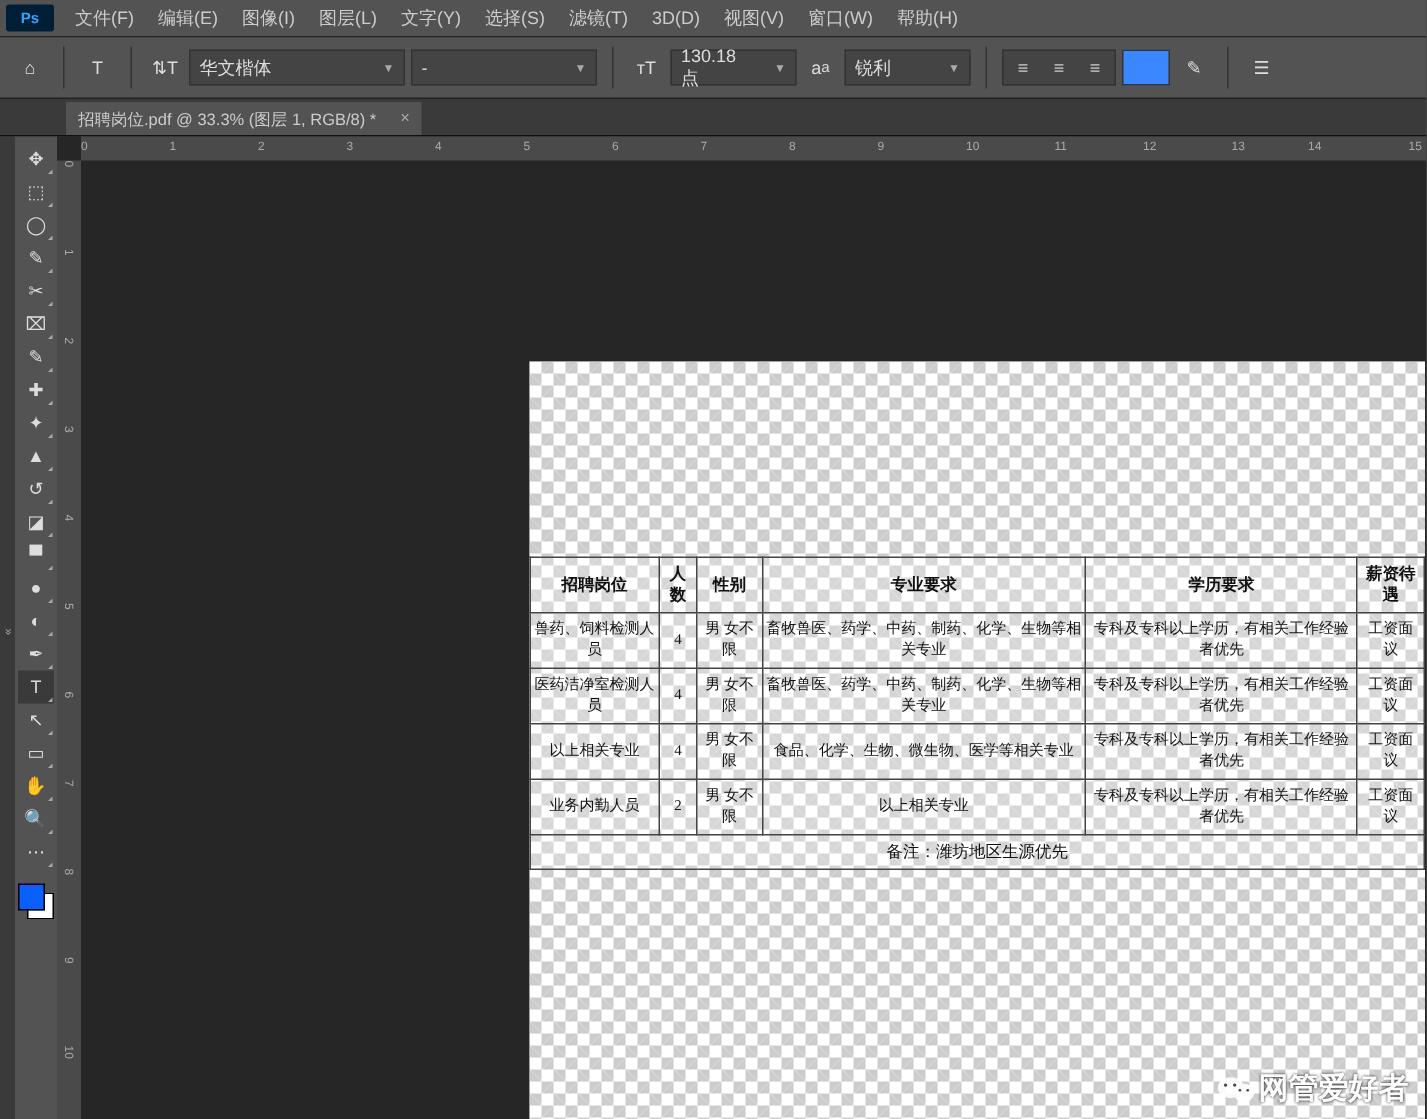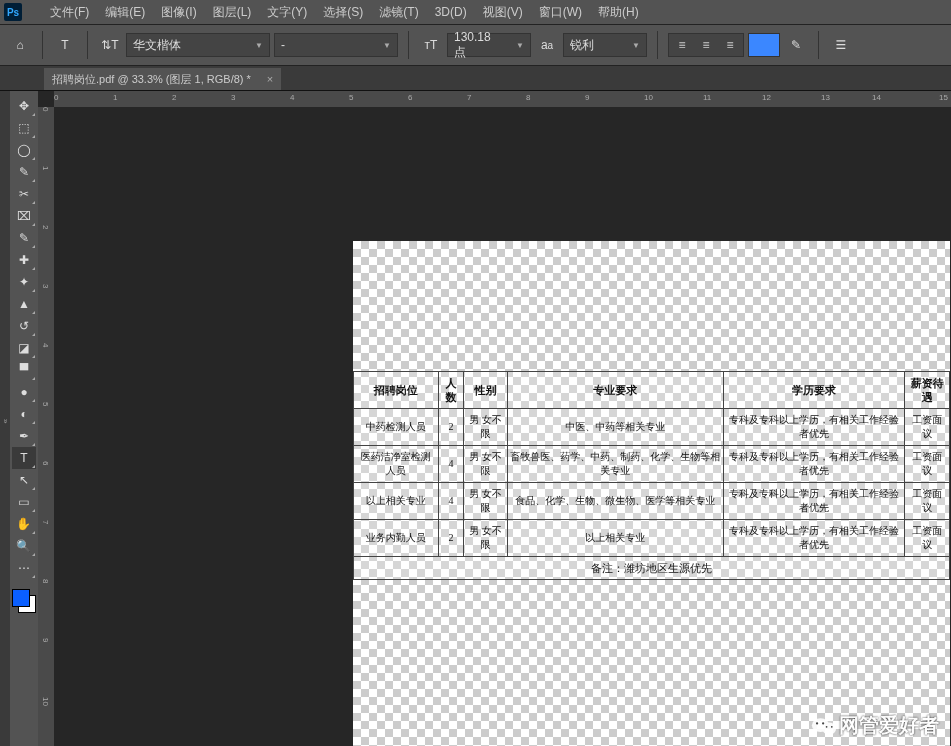--- a/index.html
+++ b/index.html
@@ -1,17 +1,17 @@
 <!DOCTYPE html>
 <html><head>
 <meta charset="utf-8">
 <style>
 html,body{margin:0;padding:0;width:951px;height:746px;background:#535353;font-family:"Microsoft YaHei",sans-serif;color:#ccc;font-size:12px;overflow:hidden}
 .menubar{height:24px;background:#535353;display:flex;align-items:center;padding-left:4px;border-bottom:1px solid #222}
-.ps-logo{width:18px;height:18px;background:#001e36;color:#31a8ff;display:flex;align-items:center;justify-content:center;font-weight:bold;font-size:10px;border-radius:2px;margin-right:20px}
+.ps-logo{width:32px;height:18px;background:#001e36;color:#31a8ff;display:flex;align-items:center;justify-content:center;font-weight:bold;font-size:10px;border-radius:2px;margin-right:6px}
 .menubar span{padding:4px 8px;cursor:default}
 .optbar{height:40px;background:#535353;display:flex;align-items:center;padding-left:8px;border-bottom:1px solid #222;gap:4px}
 .ico{width:24px;height:24px;display:flex;align-items:center;justify-content:center;color:#ddd}
 .divider{width:1px;height:28px;background:#333;margin:0 6px}
 .select{height:22px;background:#444;border:1px solid #333;color:#ddd;display:flex;align-items:center;padding:0 6px;gap:20px}
 .select.wide{width:130px}.select.mid{width:110px}.select.sm{width:70px}
 .chev{margin-left:auto;font-size:8px;color:#aaa}
 .align-group{display:flex;gap:2px;background:#444;border:1px solid #333;padding:2px}
 .align-btn{width:22px;height:18px;display:flex;align-items:center;justify-content:center}
 .swatch{width:30px;height:22px;background:#3b87ff;border:1px solid #333}
@@ -166,24 +166,24 @@
                 <th>招聘岗位</th>
                 <th>人数</th>
                 <th>性别</th>
                 <th>专业要求</th>
                 <th>学历要求</th>
                 <th>薪资待遇</th>
               </tr>
             </thead>
           <tbody id="tbody">
               <tr>
-                <td class="sm">中药检测人员</td>
-                <td class="sm">2</td>
-                <td class="sm">男 女不限</td>
-                <td class="sm">中医、中药等相关专业</td>
+                <td class="sm">兽药、饲料检测人员</td>
+                <td class="sm">4</td>
+                <td class="sm">男 女不限</td>
+                <td class="sm">畜牧兽医、药学、中药、制药、化学、生物等相关专业</td>
                 <td class="sm">专科及专科以上学历，有相关工作经验者优先</td>
                 <td class="sm">工资面议</td>
               </tr>
               <tr>
                 <td class="sm">医药洁净室检测人员</td>
                 <td class="sm">4</td>
                 <td class="sm">男 女不限</td>
                 <td class="sm">畜牧兽医、药学、中药、制药、化学、生物等相关专业</td>
                 <td class="sm">专科及专科以上学历，有相关工作经验者优先</td>
                 <td class="sm">工资面议</td>

